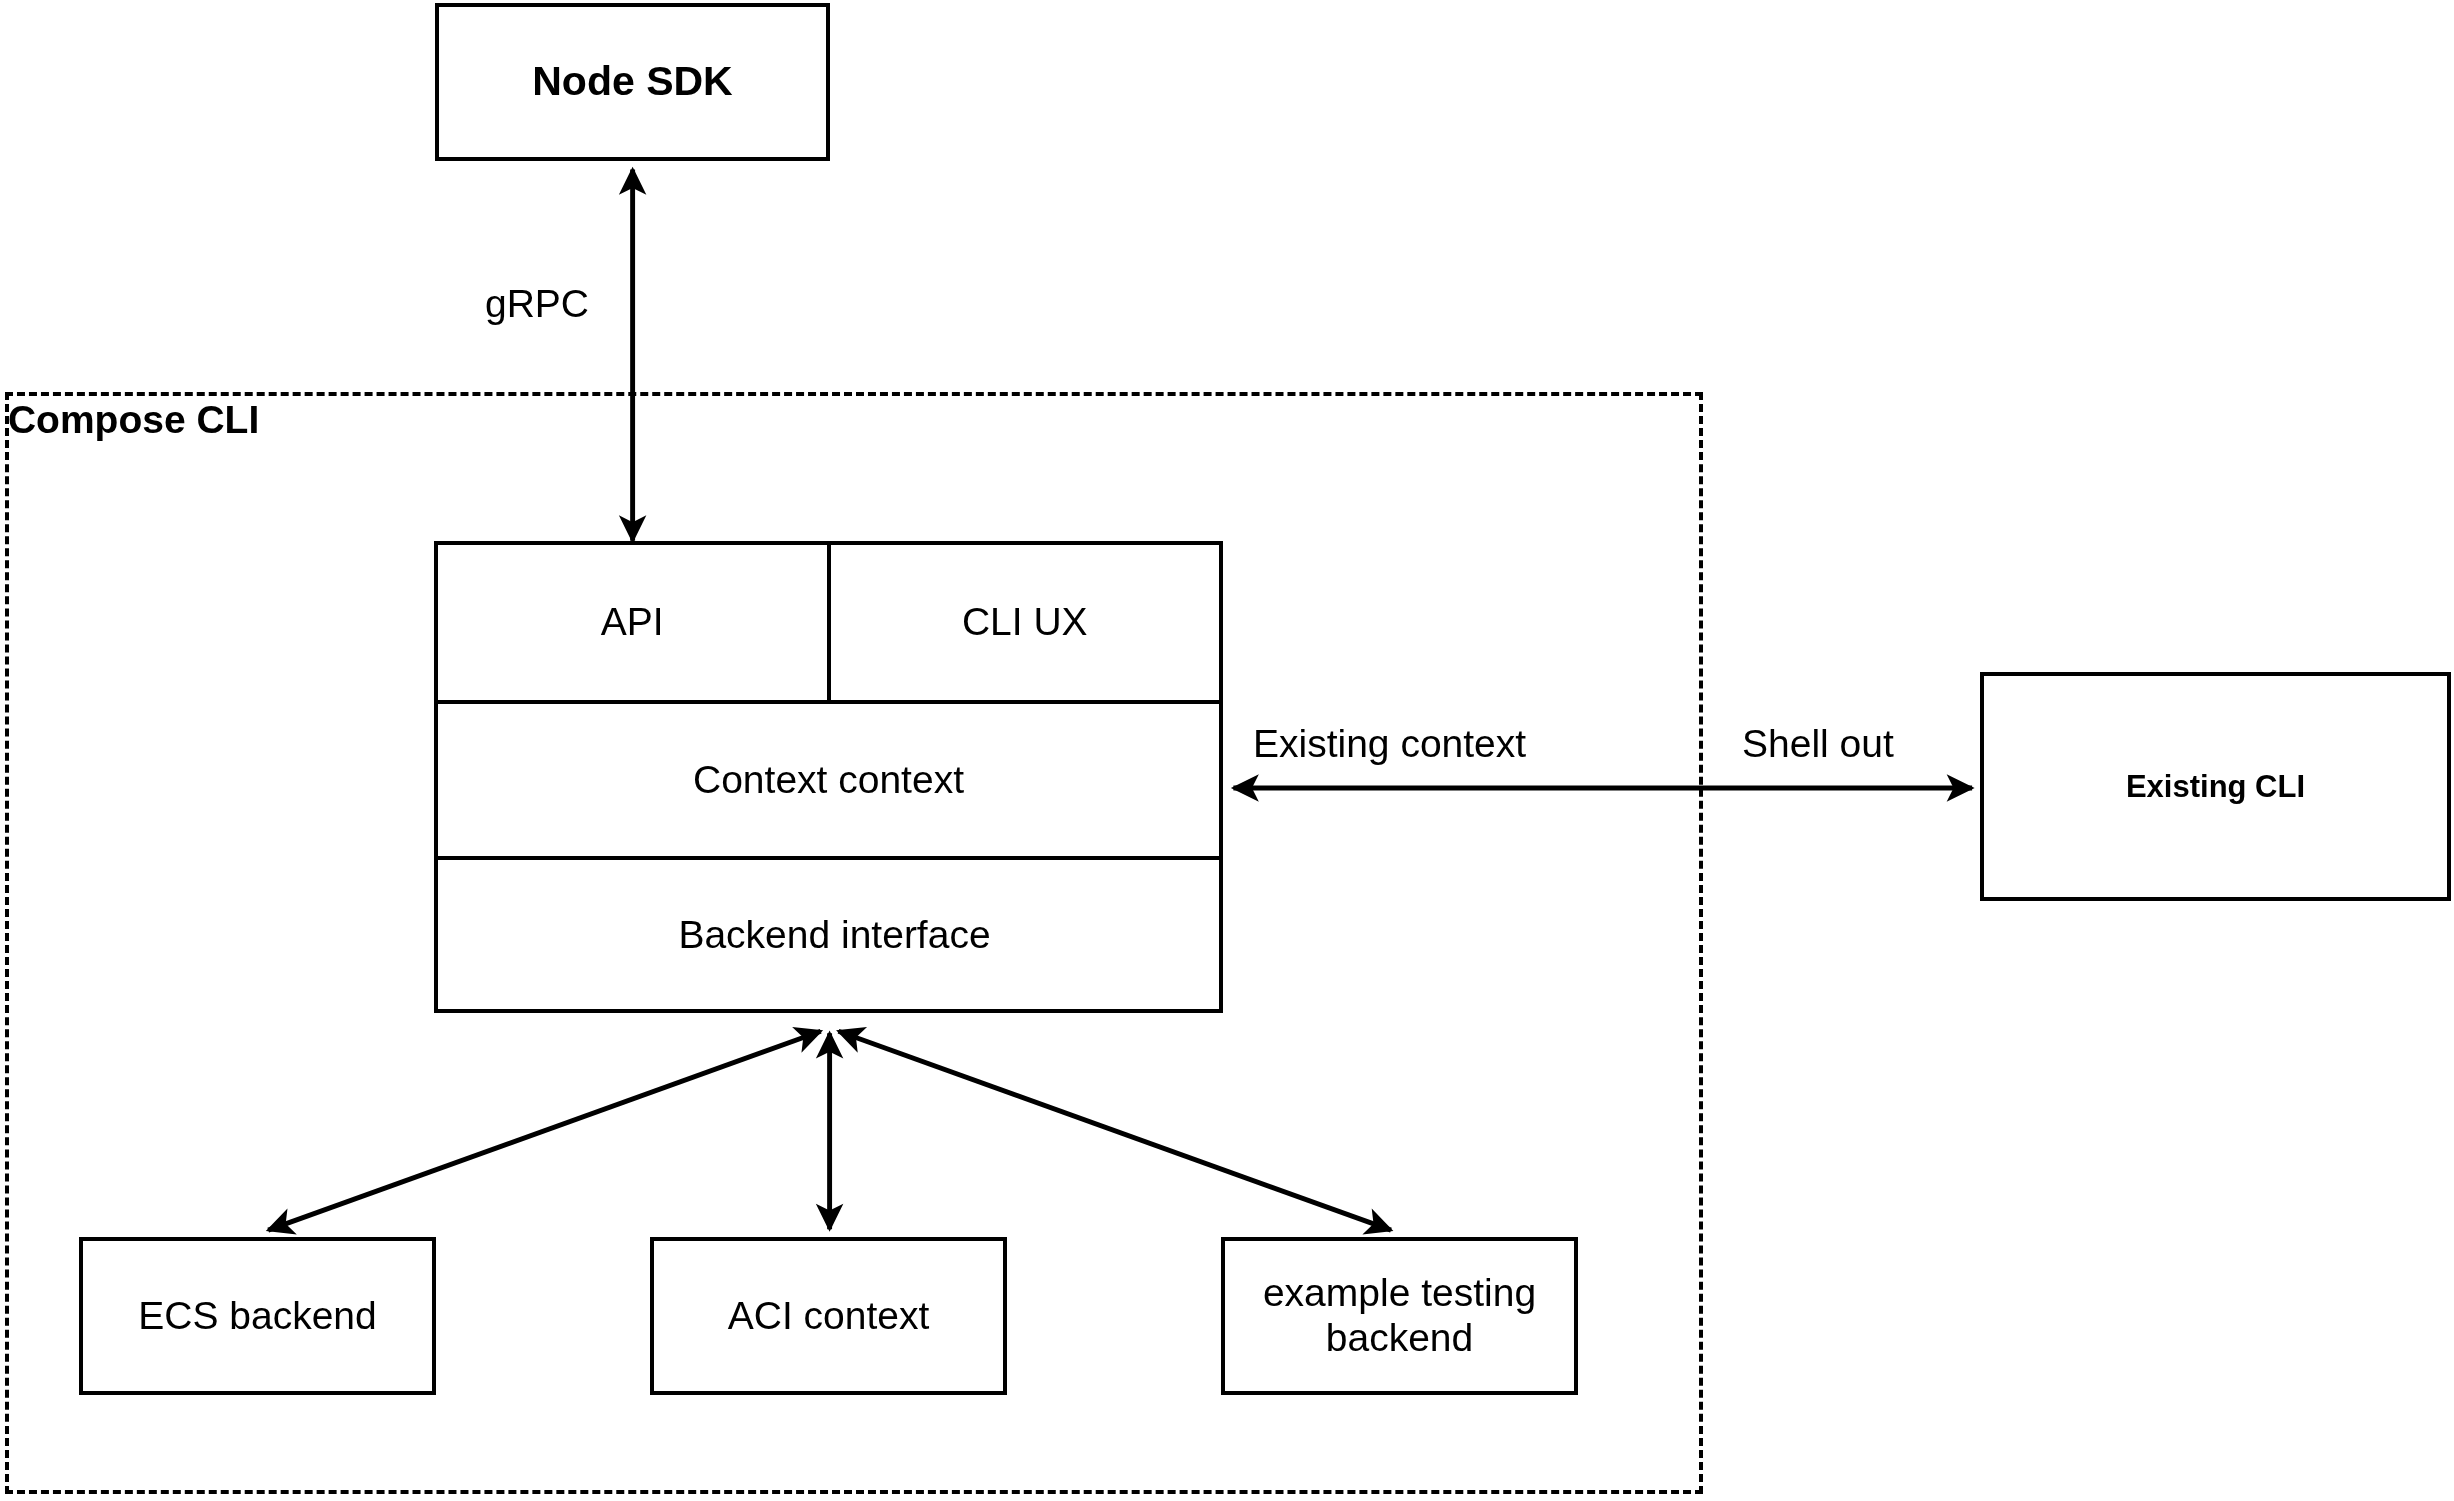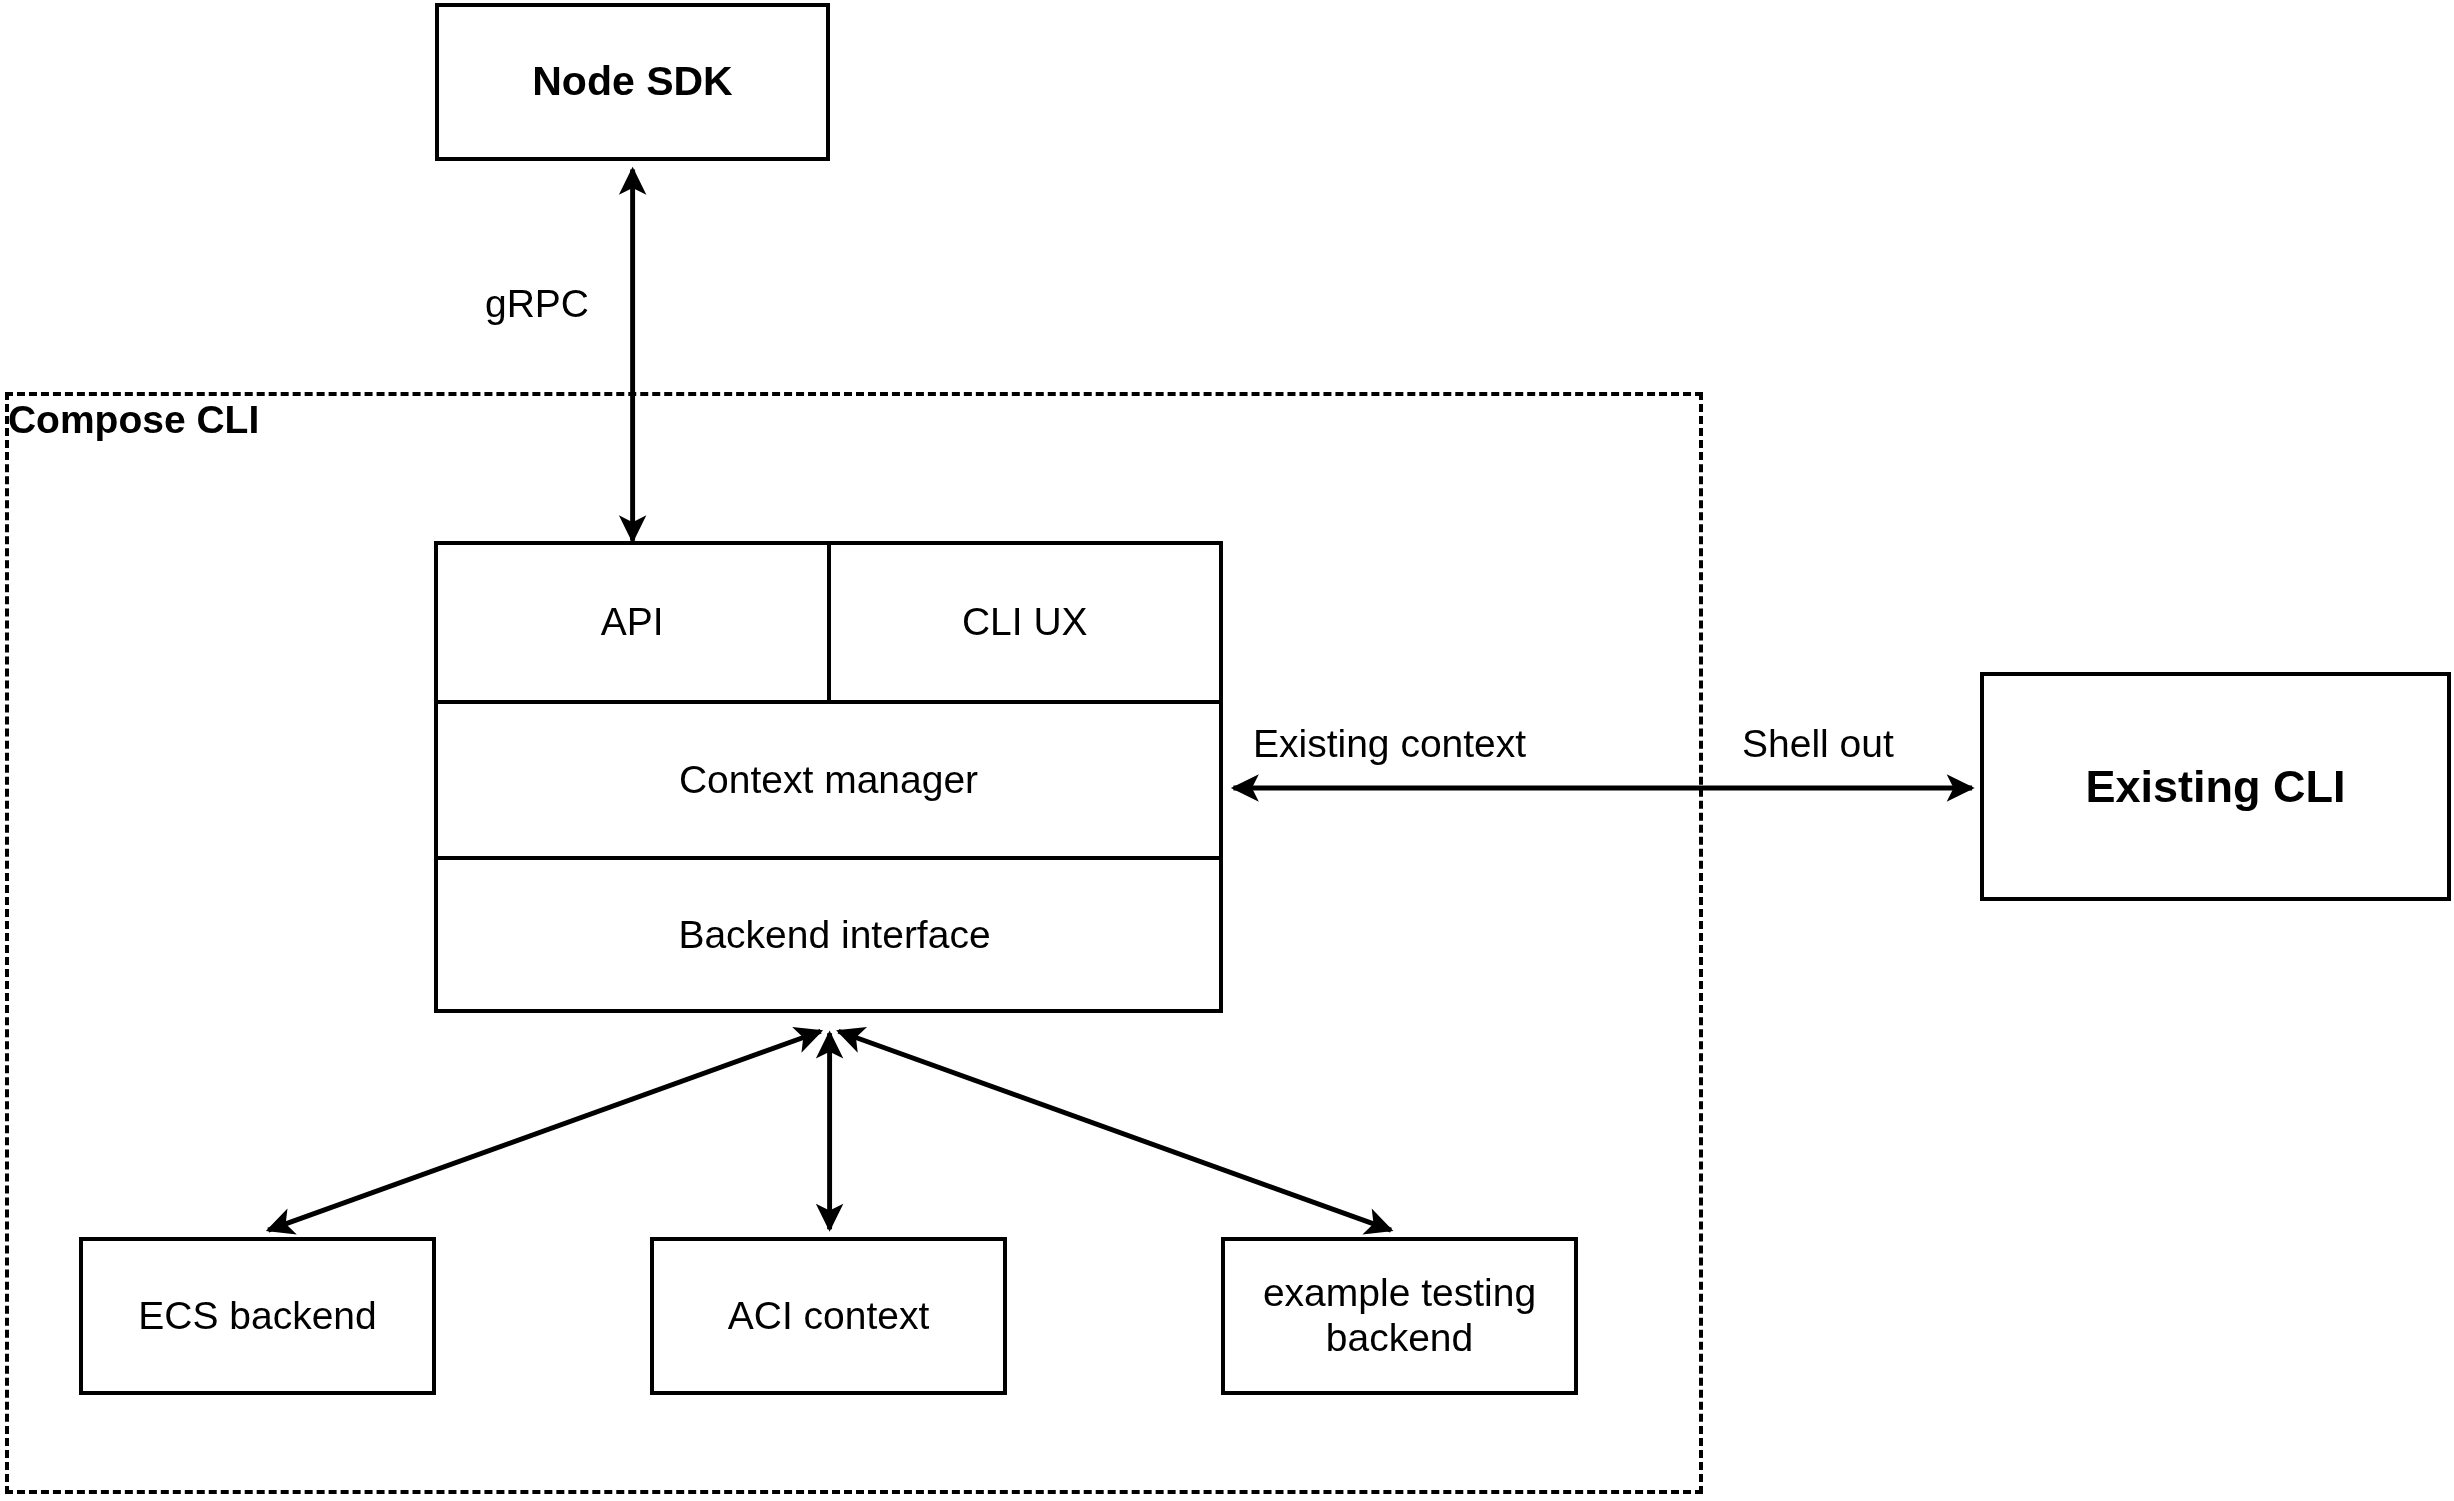--- a/index.html
+++ b/index.html
@@ -107,21 +107,21 @@
   #cell-api { border-right: 4.9px solid #000000; }
   .stack-label {
     font-size: 39px;
     text-align: center;
   }
 
   
   #existing-cli {
     left: 1980px; top: 672px;
     width: 471px; height: 229px;
-    font-size: 45px;
+    font-size: 31px;
   }
 
   
   .backend-box {
     top: 1237px;
     height: 158px;
     width: 357px;
     font-size: 39px;
   }
   #backend-ecs { left: 79px; }
@@ -179,21 +179,21 @@
     <div class="stack-row" id="row-top">
       <div class="half-cell" id="cell-api">
         <span>API</span>
       </div>
       <div class="half-cell" id="cell-cliux">
         <span>CLI UX</span>
       </div>
     </div>
 
     <div class="stack-row" id="row-mid">
-      <span class="stack-label">Context manager</span>
+      <span class="stack-label">Context context</span>
     </div>
 
     <div class="stack-row" id="row-bot">
       <span class="stack-label">Backend interface</span>
     </div>
 
   </div>
 
   <div class="edge-label" id="label-existing-context">Existing context</div>
   <div class="edge-label" id="label-shell-out">Shell out</div>

